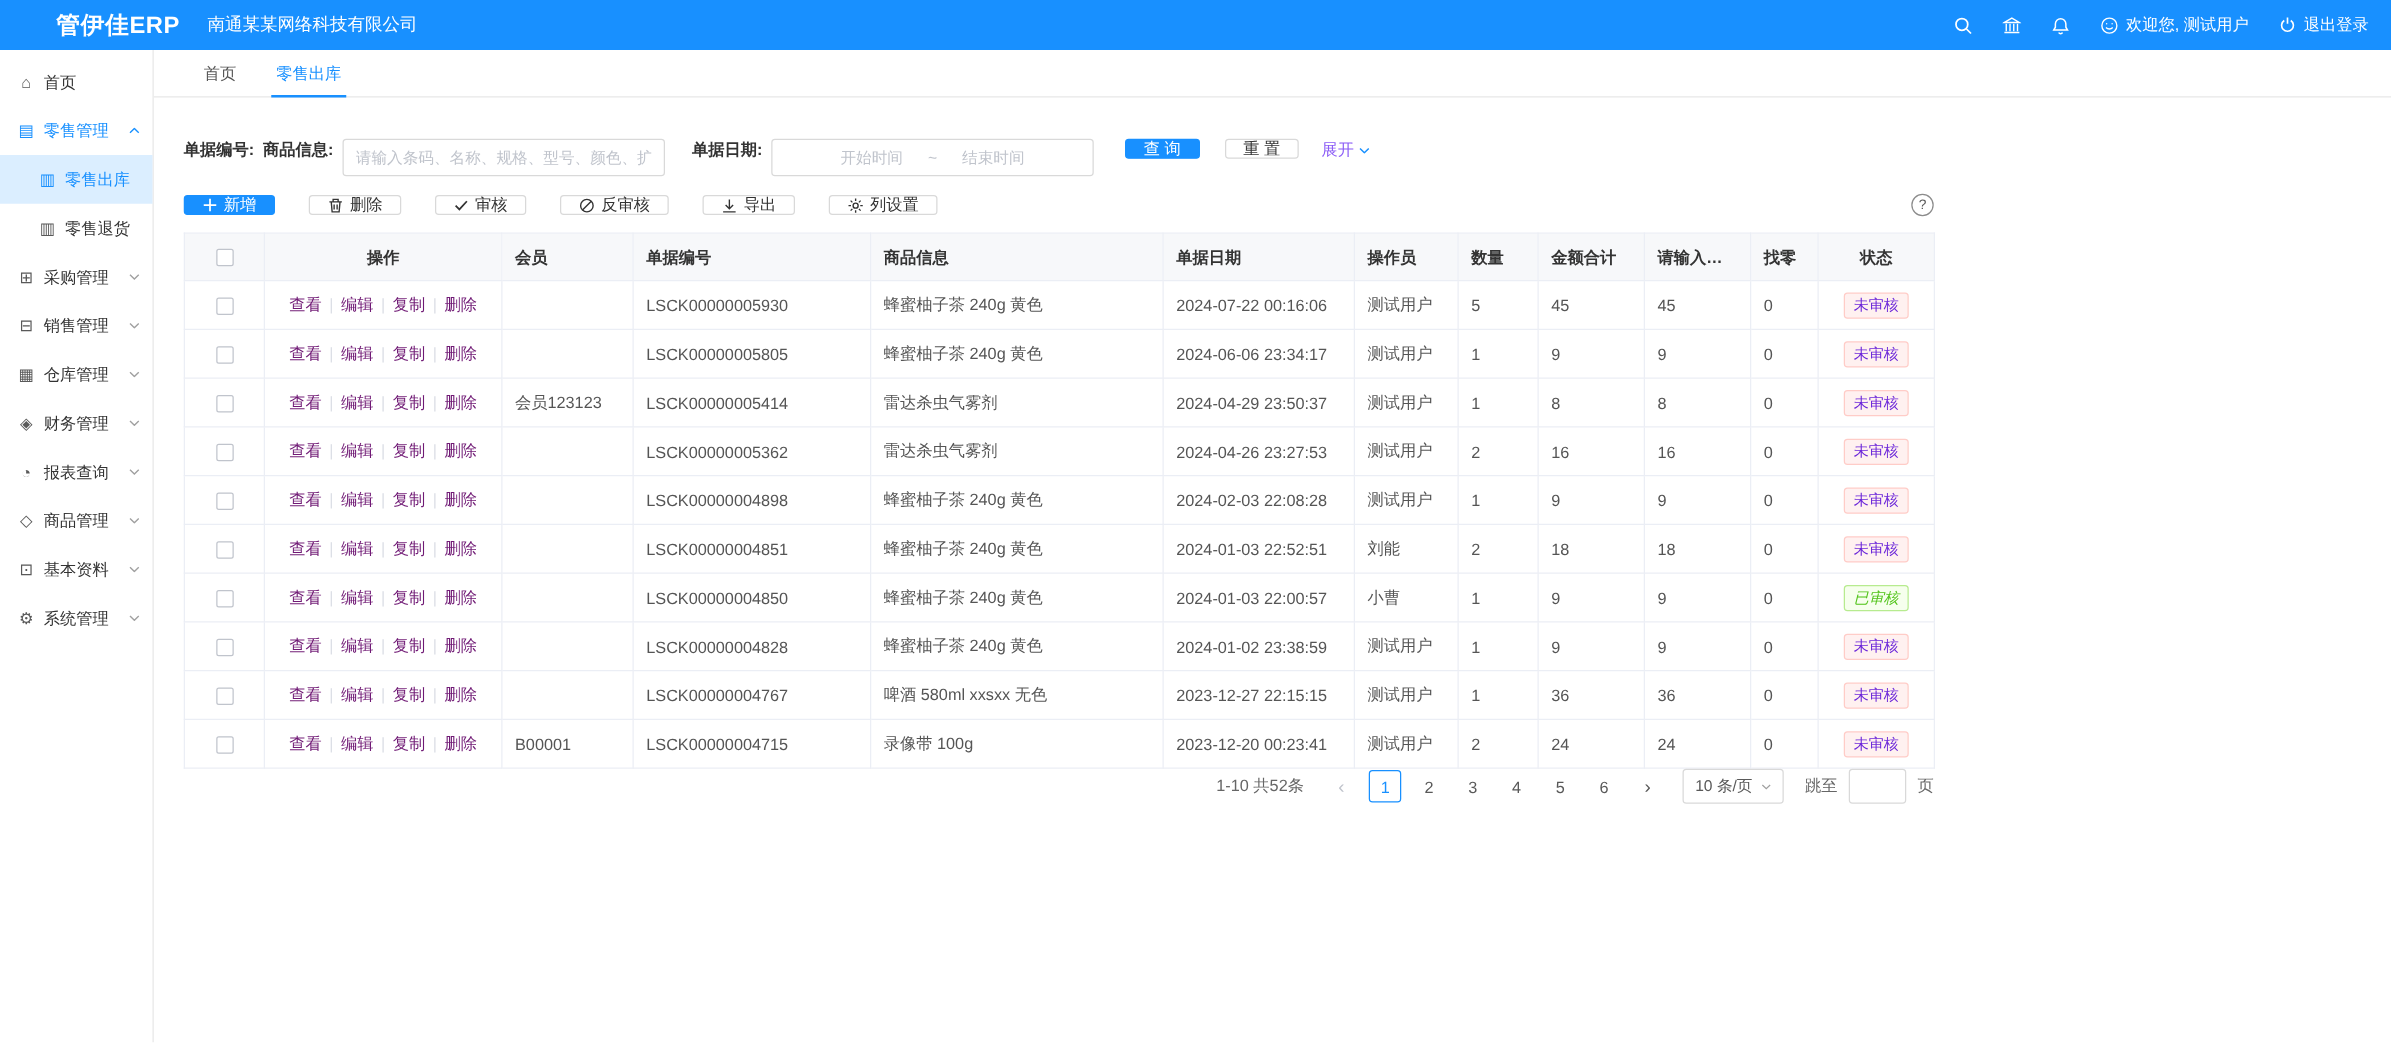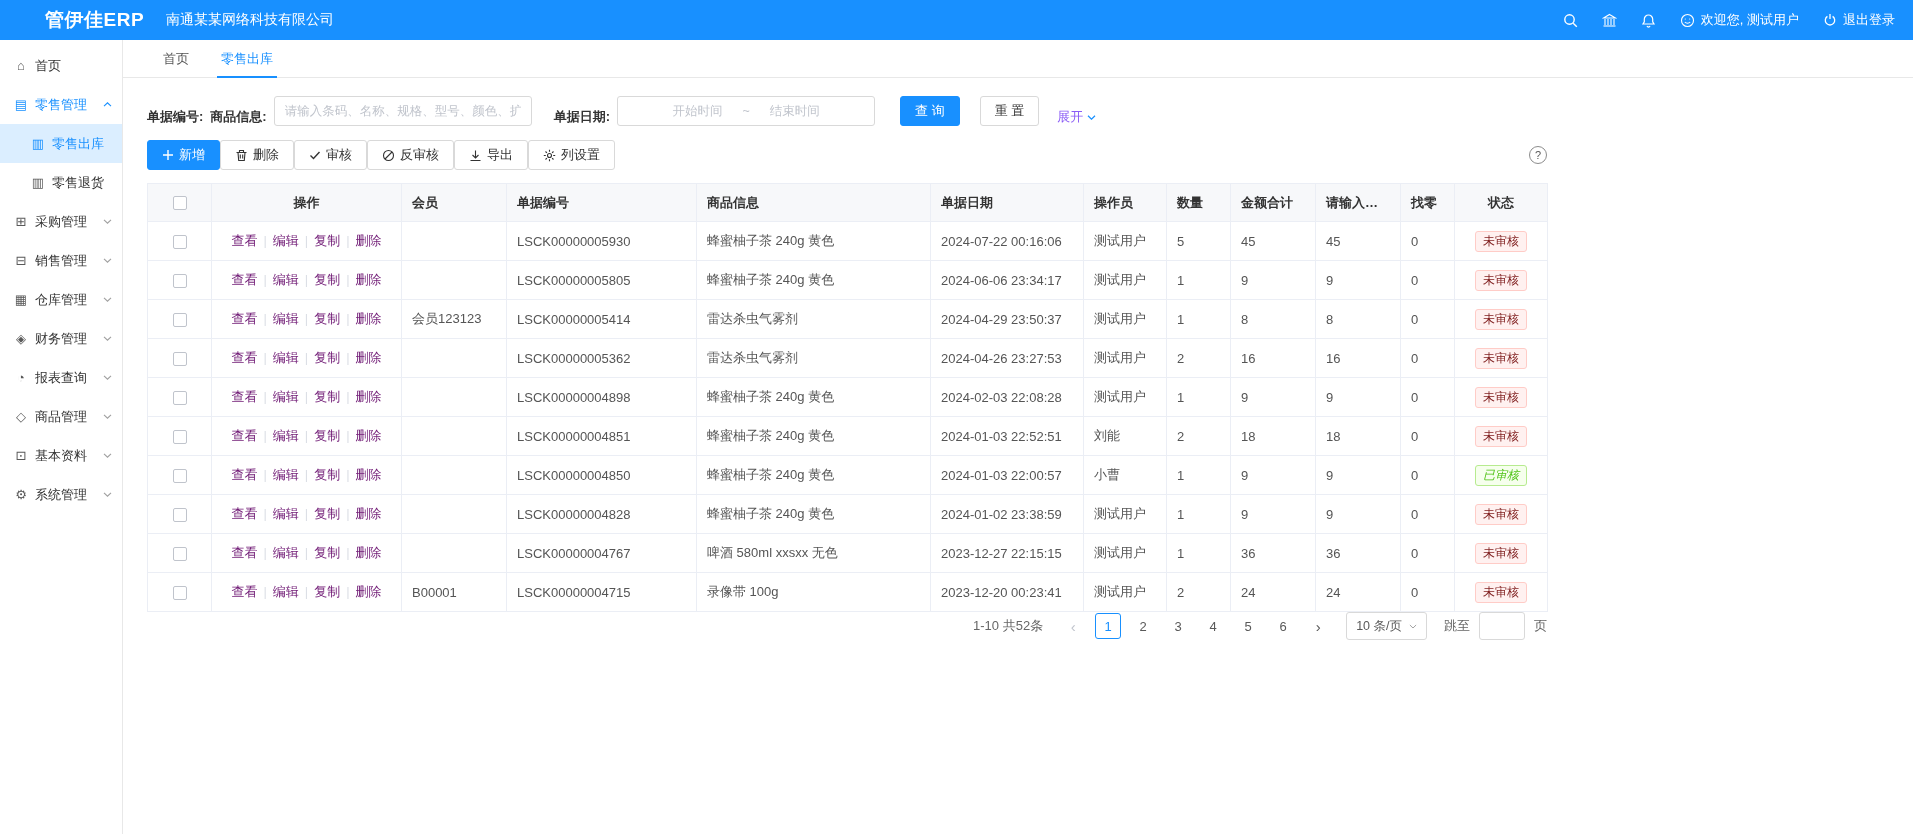--- a/index.html
+++ b/index.html
@@ -28,42 +28,42 @@
   .menu-item.sub.active { background: #dbeeff; color: #1890ff; }
   .menu-item.sub.active .mi-icon { color: #1890ff; }
   main { flex: 1; display: flex; flex-direction: column; overflow: hidden; }
   
   .tabbar { height: 38px; border-bottom: 1px solid #e8e8e8; display: flex; padding-left: 24px; flex-shrink: 0; }
   .tab { padding: 0 16px; display: flex; align-items: center; color: #555; cursor: pointer; position: relative; }
   .tab.active { color: #1890ff; }
   .tab.active::after { content: ""; position: absolute; left: 12px; right: 12px; bottom: -1px; height: 2px; background: #1890ff; }
   
   .content { padding-left: 24px; }
-  .filter-row { margin-top: 18px; display: flex; align-items: flex-end; width: 1400px; }
+  .filter-row { margin-top: 33px; display: flex; align-items: flex-start; width: 1400px; }
   .f-label { font-weight: 600; color: #333; margin-right: 7px; white-space: nowrap; }
   .f-input { width: 258px; height: 30px; border: 1px solid #d9d9d9; border-radius: 3px; padding: 0 10px; font-size: 12.5px; color: #333; outline: none; font-family: inherit; margin-right: 22px; }
   .f-input::placeholder { color: #c0c4cc; }
   .date-range { width: 258px; height: 30px; border: 1px solid #d9d9d9; border-radius: 3px; display: flex; align-items: center; justify-content: center; gap: 20px; color: #c0c4cc; font-size: 12.5px; cursor: text; }
-  .btn { height: 30px; padding: 0 14px; border: 1px solid #d9d9d9; background: #fff; border-radius: 3px; font-size: 13px; color: #333; cursor: pointer; display: inline-flex; align-items: center; gap: 5px; font-family: inherit; white-space: nowrap; }
+  .btn { height: 16px; padding: 0 14px; border: 1px solid #d9d9d9; background: #fff; border-radius: 3px; font-size: 13px; color: #333; cursor: pointer; display: inline-flex; align-items: center; gap: 5px; font-family: inherit; white-space: nowrap; }
   .btn.primary { background: #1890ff; border-color: #1890ff; color: #fff; }
   .btn-search { margin-left: 25px; }
   .btn-reset { margin-left: 20px; }
   .expand-link { color: #8b5cf6; margin-left: 18px; display: inline-flex; align-items: center; gap: 4px; cursor: pointer; }
-  .toolbar-row { margin-top: 14px; display: flex; align-items: center; width: 1400px; }
+  .toolbar-row { margin-top: 14px; display: flex; align-items: center; gap: 27px; width: 1400px; }
   .help { margin-left: auto; width: 18px; height: 18px; border: 1px solid #8c8c8c; border-radius: 50%; display: flex; align-items: center; justify-content: center; font-size: 11px; color: #595959; cursor: pointer; }
   
   table.grid { width: 1400px; margin-top: 13px; border-collapse: collapse; table-layout: fixed; font-size: 13px; }
   .grid th, .grid td { border: 1px solid #ebeef5; height: 39px; padding: 0 10px; text-align: left; color: #555; white-space: nowrap; overflow: hidden; text-overflow: ellipsis; }
   .grid th { background: #f7f8fa; color: #333; font-weight: 600; height: 38px; }
   .grid th.center, .grid td.center { text-align: center; }
   .checkbox { width: 14px; height: 14px; border: 1px solid #c0c4cc; border-radius: 2px; display: inline-block; background: #fff; cursor: pointer; vertical-align: middle; }
   .grid a { color: #701a75; text-decoration: none; cursor: pointer; font-family: Liberation Serif, serif; }
   .sep { color: #dcdfe6; margin: 0 6px; }
   .badge { display: inline-block; height: 21px; line-height: 19px; padding: 0 7px; font-size: 12px; border-radius: 3px; border: 1px solid; }
-  .badge.pending { color: #7f1d1d; background: #fff1f0; border-color: #ffccc7; }
+  .badge.pending { color: #6d28d9; background: #fff1f0; border-color: #ffccc7; }
   .badge.approved { color: #52c41a; background: #f6ffed; border-color: #b7eb8f; font-style: italic; }
   
   .pagination { width: 1400px; margin-top: 0; display: flex; align-items: center; justify-content: flex-end; gap: 9px; color: #666; }
   .pg-total { margin-right: 8px; }
   .pg-btn, .pg-page { min-width: 26px; height: 26px; display: inline-flex; align-items: center; justify-content: center; cursor: pointer; border-radius: 3px; color: #595959; font-size: 13px; }
   .pg-btn { font-size: 15px; }
   .pg-btn.disabled { color: #c0c4cc; cursor: default; }
   .pg-page.active { border: 1px solid #1890ff; color: #1890ff; background: #fff; }
   .pg-size { height: 28px; border: 1px solid #d9d9d9; border-radius: 3px; padding: 0 9px; display: inline-flex; align-items: center; gap: 7px; cursor: pointer; font-size: 12.5px; color: #595959; margin-left: 6px; }
   .pg-jump-label { margin-left: 8px; }

